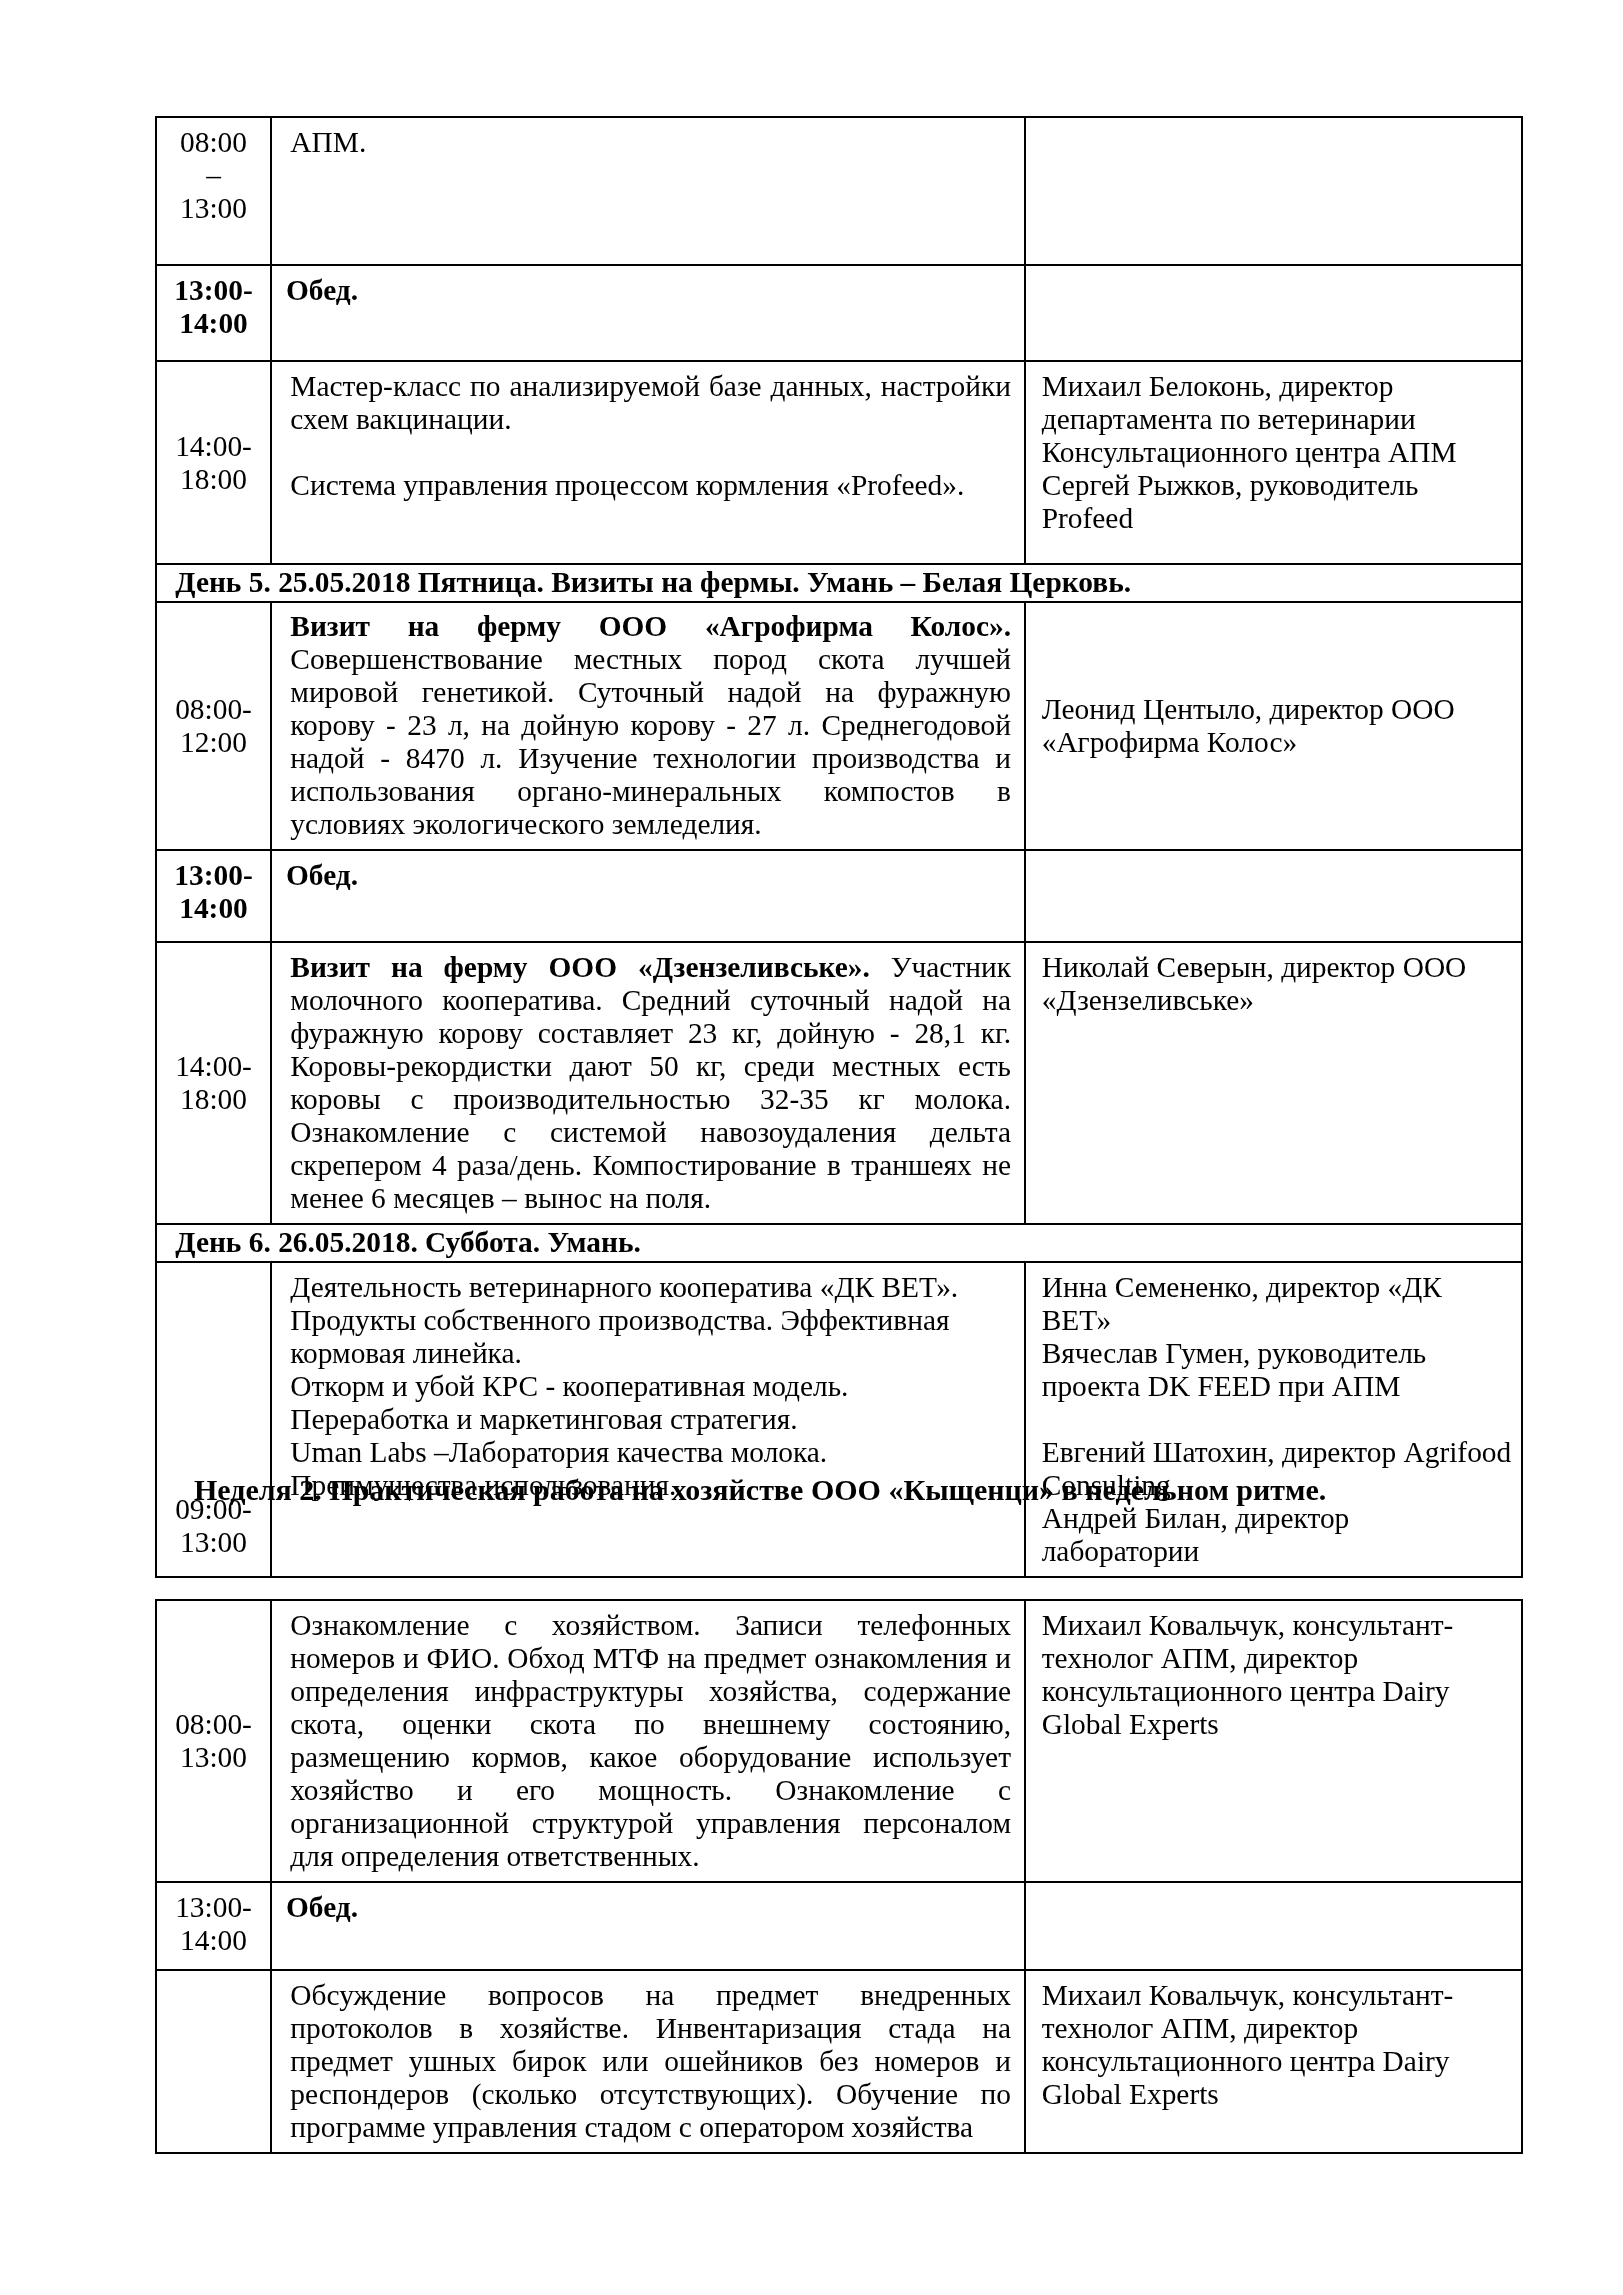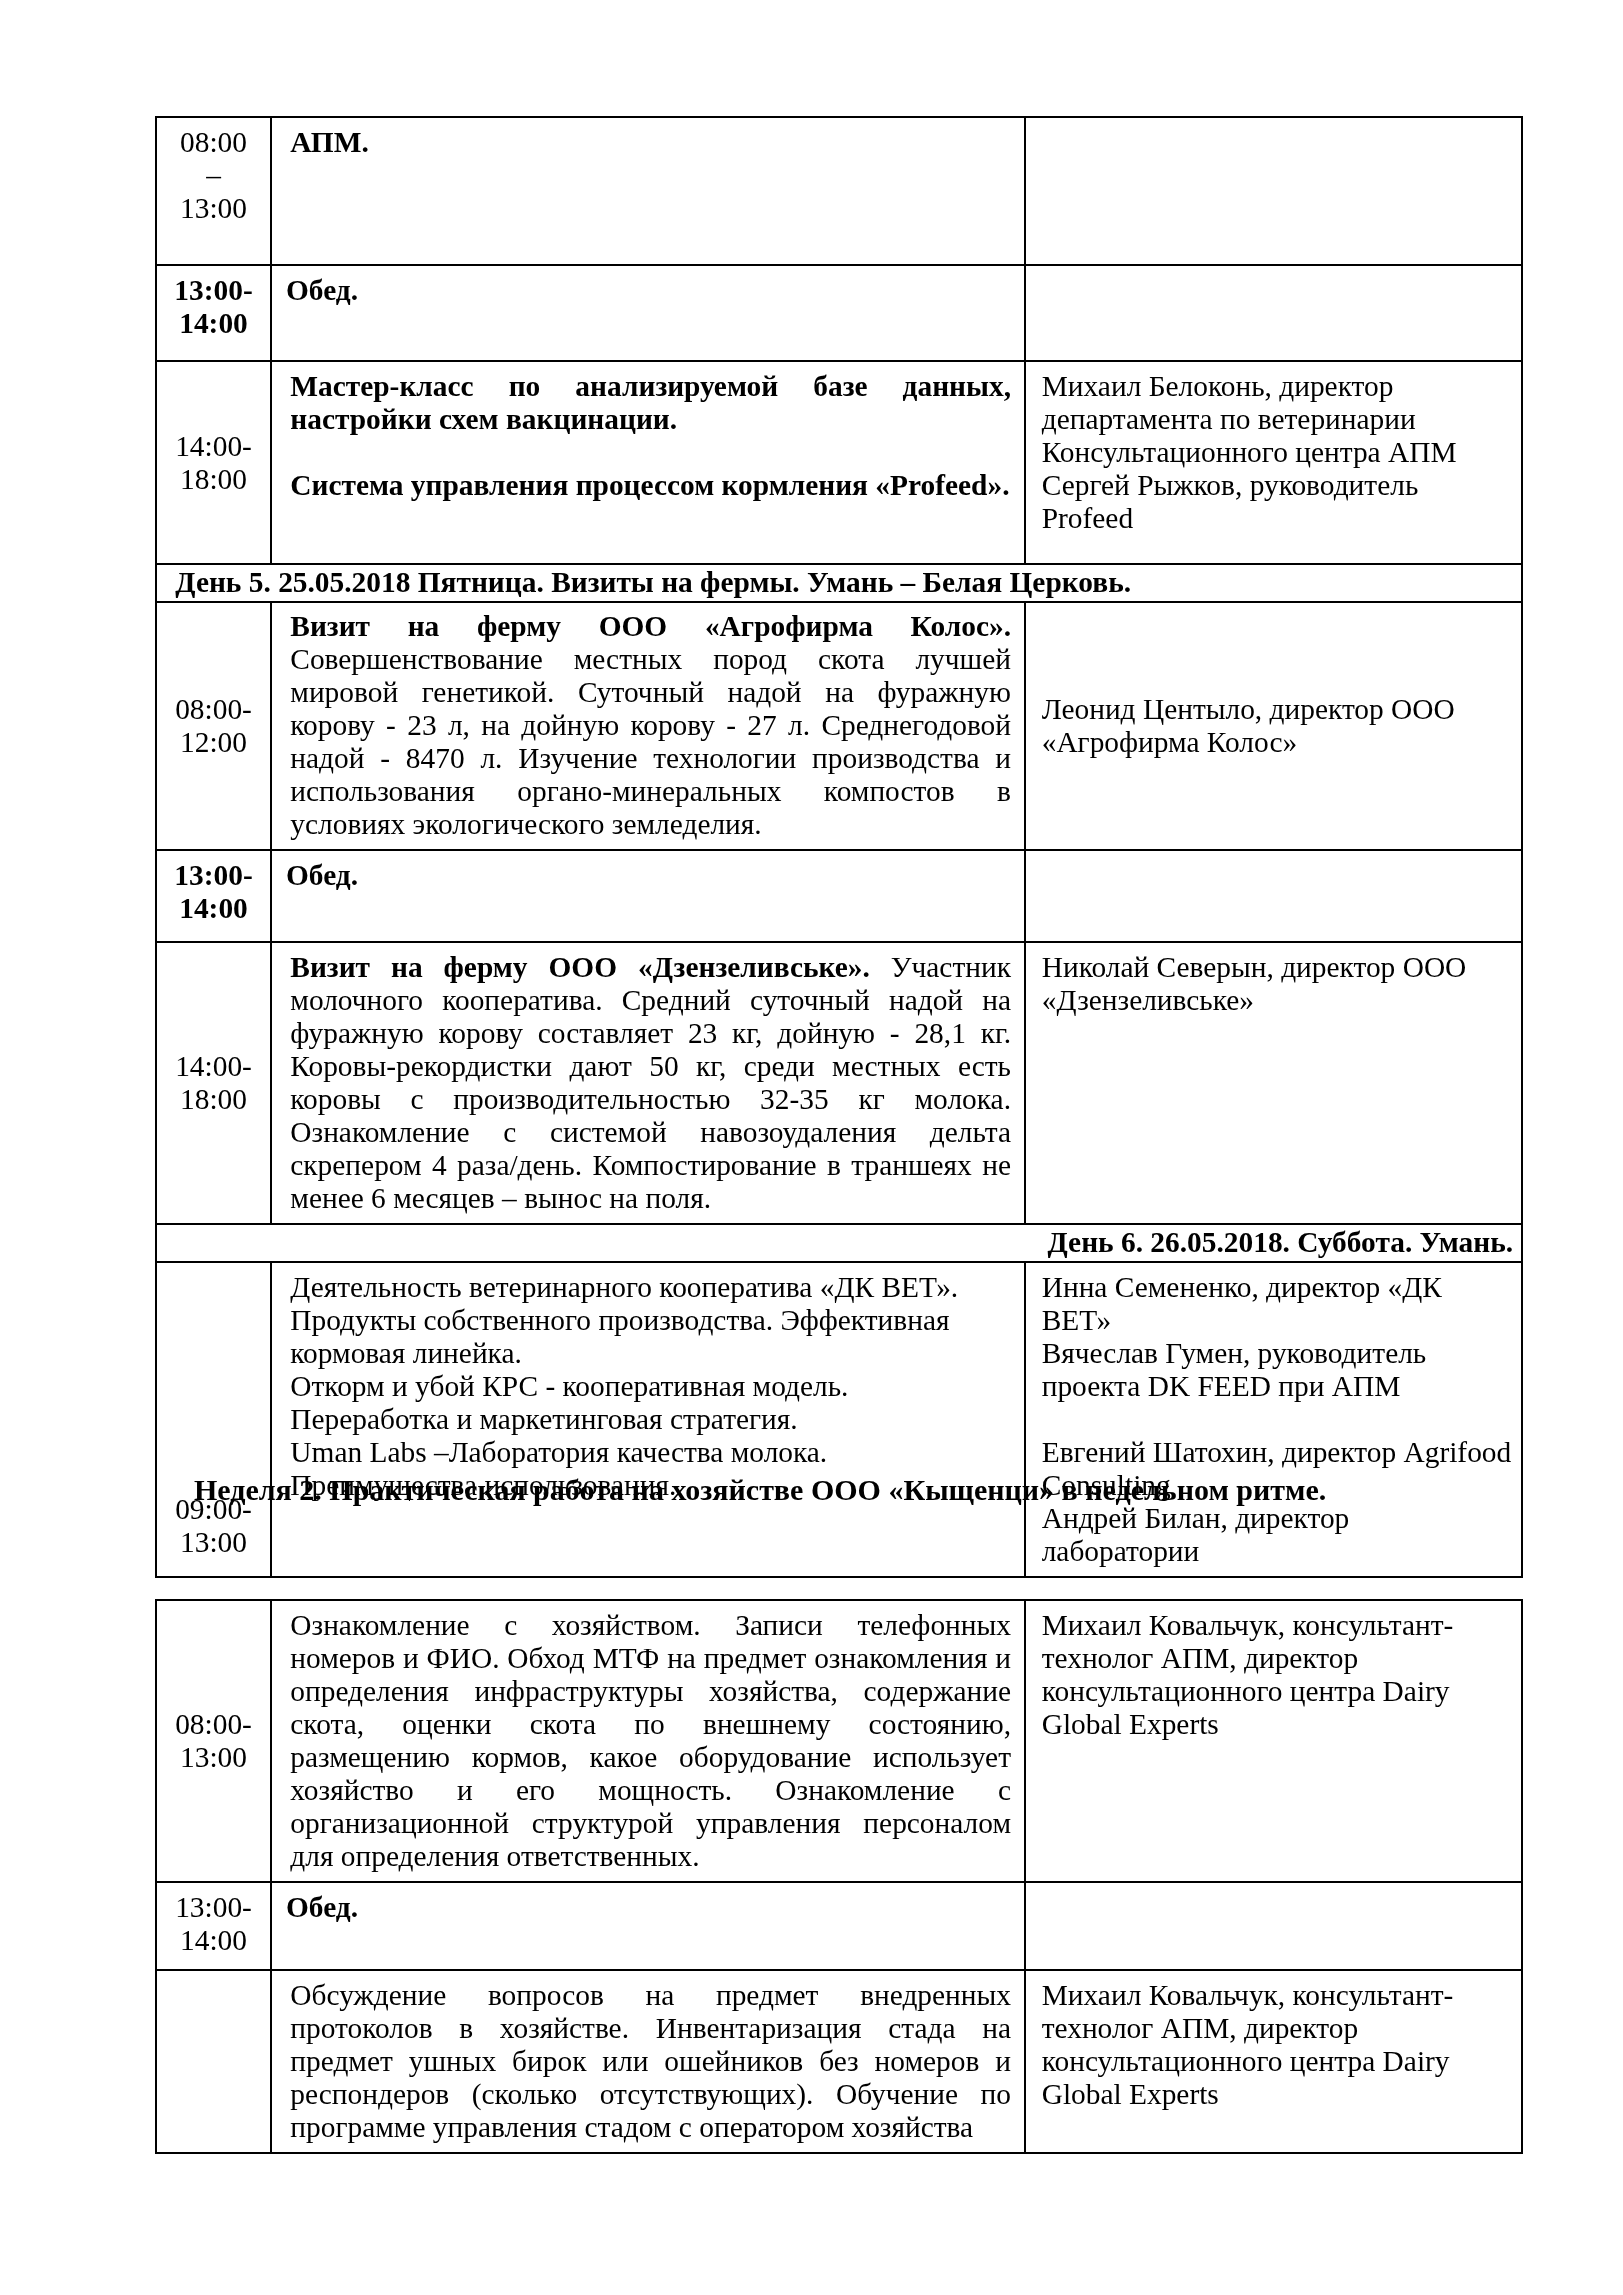--- a/index.html
+++ b/index.html
@@ -8,31 +8,31 @@
   table.sched{border-collapse:collapse;table-layout:fixed;position:absolute;left:155px;width:1366px;background:#fff;}
   #table-week1{top:116px;}
   #table-week2{top:1599px;}
   td{border:2px solid #000;border-top-width:2.6px;border-bottom-width:2.6px;vertical-align:top;
      font-size:29.4px;line-height:33px;overflow:hidden;}
   .time{ text-align:center;padding:7.9px 3.9px;white-space:pre-line;}
   .time-bold{font-weight:bold;}
   .v-mid{vertical-align:middle;}
   .v-bot{vertical-align:bottom;padding-bottom:17px;}
   .desc{padding:7.9px 13px 7.9px 18.3px;}
-  .desc-pre{white-space:pre-line;text-align:justify;font-weight:bold;}
+  .desc-pre{white-space:pre-line;text-align:justify;}
   .desc-pre-left{white-space:pre-line;text-align:left;border-radius:8px;}
   .desc-par{text-align:justify;}
   .lead-bold{font-weight:bold;}
   .lunch{font-weight:bold;padding-left:14px;border-radius:19px;}
   .people{padding:7.9px 9.2px 7.9px 15.7px;white-space:pre-line;}
   .day-header td{font-weight:bold;padding:1.3px 7.9px 1.3px 18.3px;white-space:nowrap;}
   .week-heading{position:absolute;left:194px;top:1473px;width:1341px;
      font-weight:bold;font-size:30px;line-height:34px;}
   tr.h190{height:148px;} tr.h146{height:96px;} tr.h310{height:203px;} tr.h56{height:37px;}
-  tr.h367{height:240px;} tr.h140{height:92px;} tr.h423{height:277px;} tr.h52{height:34px;text-align:right;}
+  tr.h367{height:240px;} tr.h140{height:92px;} tr.h423{height:277px;} tr.h52{height:34px;}
   tr.h390{height:255px;} tr.h55{height:36px;} tr.h416{height:272px;} tr.h134{height:88px;}
   tr.h270{height:177px;}
 </style>
 </head>
 <body>
 
 <div class="page">
 
   <table class="sched" id="table-week1">
     <colgroup>

